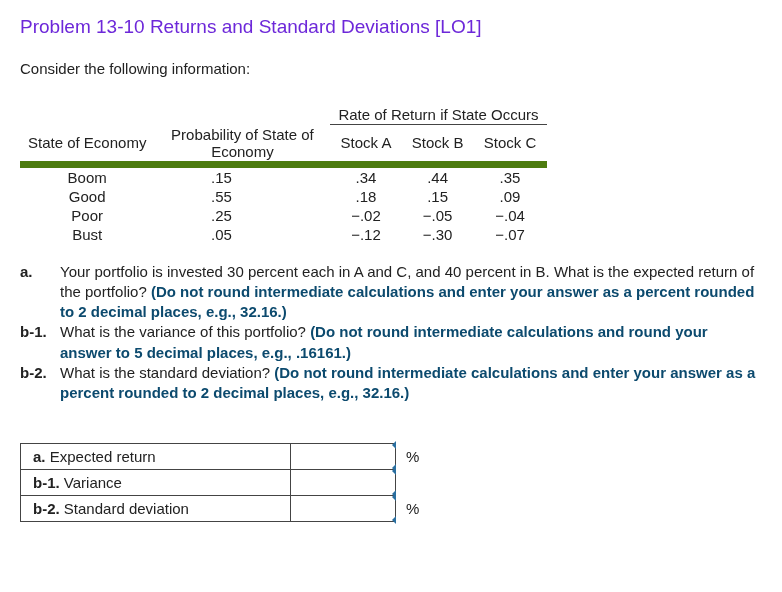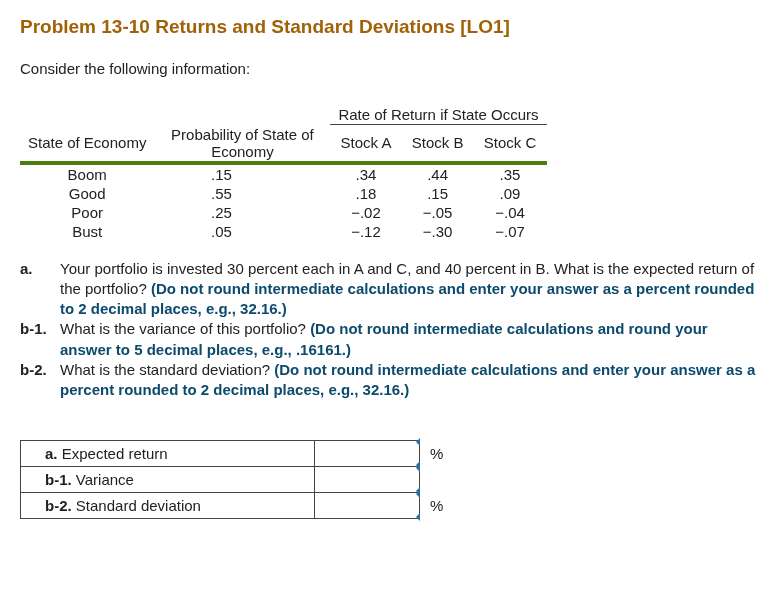--- a/index.html
+++ b/index.html
@@ -7,44 +7,44 @@
     font-size: 15px;
     color: #222;
     margin: 0;
     padding: 16px 20px;
     width: 782px;
     box-sizing: border-box;
     background: #fff;
   }
   h1 {
     font-size: 19px;
-    font-weight: bold;
+    font-weight: normal;
     margin: 0 0 22px 0;
-    color: #a16207;
+    color: #6d28d9;
   }
   .intro {
     margin: 0 0 28px 0;
   }
   
   .data-table {
     border-collapse: collapse;
     margin-bottom: 18px;
   }
   .data-table td, .data-table th {
     padding: 1px 8px;
     font-size: 15px;
     font-weight: normal;
     text-align: center;
   }
   .num { text-align: right; }
   .rate-hdr {
     text-align: center;
     border-bottom: 1px solid #444;
   }
-  .bb { border-bottom: 4px solid #4d7c0f; }
+  .bb { border-bottom: 7px solid #4d7c0f; }
   .prob-col { text-align: center; }
   .stock-hdr { text-align: right; margin-left: 18px; }
 
   
   .questions {
     margin: 0 0 40px 0;
     padding: 0;
     font-size: 15px;
     line-height: 1.35;
   }
@@ -63,21 +63,21 @@
     color: #0c4a6e;
     font-weight: bold;
   }
 
   
   .ans-table {
     border-collapse: collapse;
   }
   .ans-table td {
     border: 1px solid #444;
-    padding: 2px 24px;
+    padding: 2px 12px;
     font-size: 15px;
     height: 21px;
   }
   .ans-table .lbl {
     width: 245px;
     background: #fff;
   }
   .ans-table .lbl .pre {
     font-weight: bold;
   }

